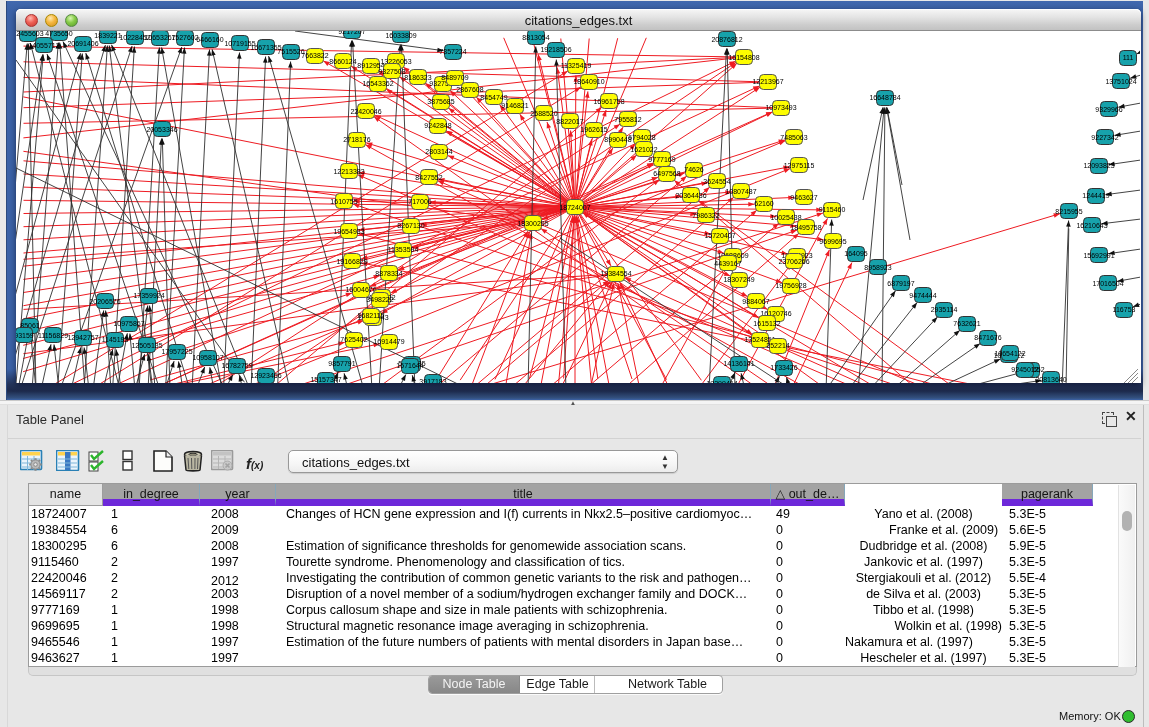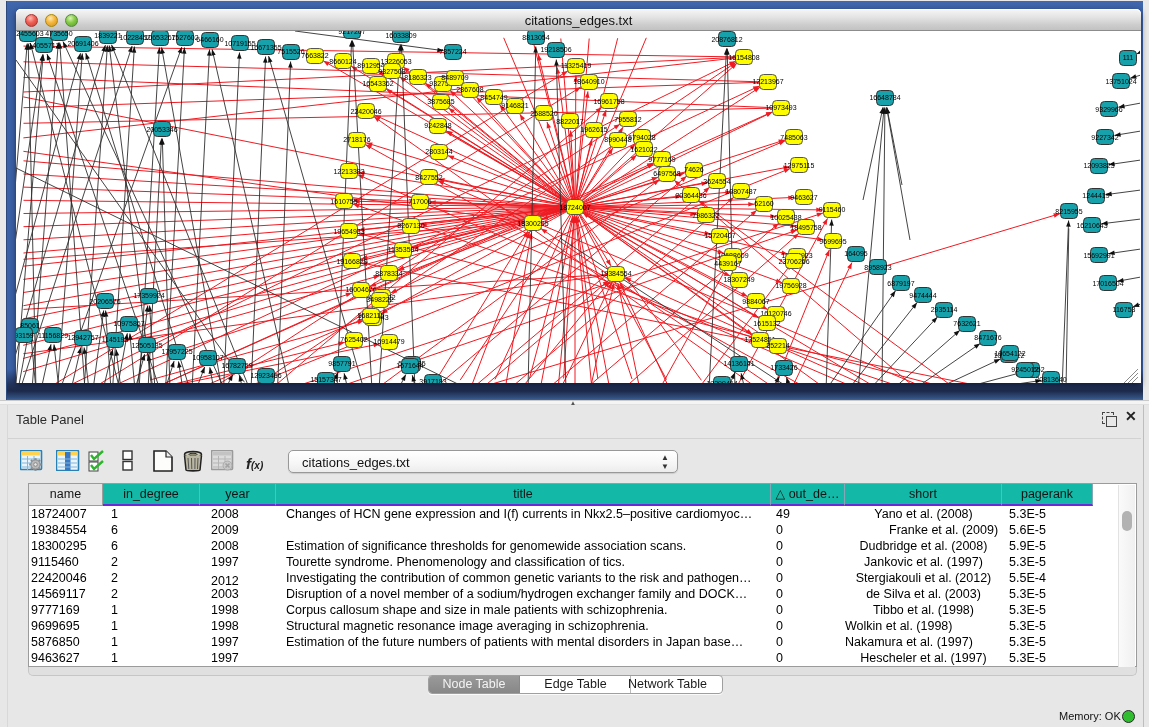--- a/index.html
+++ b/index.html
@@ -47,36 +47,36 @@
   background:linear-gradient(180deg,#ffffff 0,#f6f6f6 60%,#ececec 100%);
   box-shadow:0 1px 1px rgba(0,0,0,.12); }
 #dropdown span { position:absolute; left:13px; top:4px; font-size:13px; color:#111; }
 #ddarr { position:absolute; right:8px; top:2px; font-size:8px; color:#333; line-height:9px; text-align:center; }
 
 
 #tablewrap { left:28px; top:483px; width:1109px; height:184px; background:#fff;
   border:1px solid #9b9b9b; }
 #tablegroupbtm { left:28px; top:667px; width:1109px; height:9px; background:#e0e0e0;
   border:1px solid #c6c6c6; border-top:none; border-radius:0 0 5px 5px; }
-.hc { position:absolute; top:0; height:22px; background:#14b8a6; border-right:1px solid #86a7ba;
-  border-bottom:2px solid #6d28d9; font-size:12.5px; color:#151515; text-align:center; line-height:21px; }
+.hc { position:absolute; top:0; height:22px; background:#a3a3a3; border-right:1px solid #86a7ba;
+  border-bottom:7px solid #6d28d9; font-size:12.5px; color:#151515; text-align:center; line-height:21px; }
 .hc.gray { background:#e4e4e4; border-right:1px solid #9d9d9d; border-bottom:1px solid #9d9d9d; }
 .cell { position:absolute; font-size:12.5px; color:#000; white-space:nowrap; }
 #scrollcol { position:absolute; top:1px; right:1px; width:17px; height:182px;
   background:linear-gradient(90deg,#fafafa,#f0f0f0); border-left:1px solid #e2e2e2; }
 #thumb { position:absolute; left:3px; top:26px; width:10px; height:20px; border-radius:5px;
   background:#b2b2b2; }
 
 
 #tabs { left:428px; top:675px; width:295px; height:19px; border:1px solid #9f9f9f; border-radius:4px;
   background:#fff; box-shadow:0 1px 0 rgba(255,255,255,.8); }
 .tab { position:absolute; top:0; height:17px; font-size:12.5px; line-height:17px; text-align:center; color:#1a1a1a; }
 #tab1 { left:0; width:91px; background:linear-gradient(180deg,#9a9a9a,#878787); color:#f4f4f4;
   border-right:1px solid #888; border-radius:3px 0 0 3px;text-align:center; }
-#tab2 { left:92px; width:110px; border-right:1px solid #bbb; }
+#tab2 { left:92px; width:74px; border-right:1px solid #bbb; }
 #tab3 { left:183px; width:111px; }
 
 
 #memtext { left:1059px; top:710px; font-size:11px; color:#111; }
 #memdot { left:1122px; top:710px; width:13px; height:13px; border-radius:50%;
   background:#30bd30; border:1px solid #2a2a2a; }
 #rightline { left:1143px; top:405px; width:1px; height:322px; background:#bdbdbd; }
 #leftline { left:7px; top:405px; width:1px; height:322px; background:#d8d8d8; }
 </style>
 </head>
@@ -969,21 +969,20 @@
         <div id="ddarr">▲<br>▼</div>
       </div>
     </div>
 </div>
 <div id="tablewrap" class="abs">
   <div class="hc gray" style="left:0px;width:74px">name</div>
 <div class="hc" style="left:74px;width:97px">in_degree</div>
 <div class="hc" style="left:171px;width:76px">year</div>
 <div class="hc" style="left:247px;width:495px">title</div>
 <div class="hc" style="left:742px;width:74px">△ out_de…</div>
-<div class="hc" style="left:816px;width:157px">short</div>
 <div class="hc" style="left:973px;width:91px">pagerank</div>
 <div class="cell" style="left:2px;top:23px">18724007</div>
 <div class="cell" style="left:82px;top:23px">1</div>
 <div class="cell" style="left:182px;top:23px">2008</div>
 <div class="cell" style="left:257px;top:23px;width:492px;overflow:hidden">Changes of HCN gene expression and I(f) currents in Nkx2.5–positive cardiomyoc…</div>
 <div class="cell" style="left:747px;top:23px">49</div>
 <div class="cell" style="left:816px;top:23px;width:157px;text-align:center">Yano et al. (2008)</div>
 <div class="cell" style="left:980px;top:23px">5.3E-5</div>
 <div class="cell" style="left:2px;top:39px">19384554</div>
 <div class="cell" style="left:82px;top:39px">6</div>
@@ -1024,23 +1023,23 @@
 <div class="cell" style="left:182px;top:119px">1998</div>
 <div class="cell" style="left:257px;top:119px;width:492px;overflow:hidden">Corpus callosum shape and size in male patients with schizophrenia.</div>
 <div class="cell" style="left:747px;top:119px">0</div>
 <div class="cell" style="left:816px;top:119px;width:157px;text-align:center">Tibbo et al. (1998)</div>
 <div class="cell" style="left:980px;top:119px">5.3E-5</div>
 <div class="cell" style="left:2px;top:135px">9699695</div>
 <div class="cell" style="left:82px;top:135px">1</div>
 <div class="cell" style="left:182px;top:135px">1998</div>
 <div class="cell" style="left:257px;top:135px;width:492px;overflow:hidden">Structural magnetic resonance image averaging in schizophrenia.</div>
 <div class="cell" style="left:747px;top:135px">0</div>
-<div class="cell" style="left:816px;top:135px;width:157px;text-align:left">Wolkin et al. (1998)</div>
+<div class="cell" style="left:816px;top:135px;width:157px;text-align:right">Wolkin et al. (1998)</div>
 <div class="cell" style="left:980px;top:135px">5.3E-5</div>
-<div class="cell" style="left:2px;top:151px">5876850</div>
+<div class="cell" style="left:2px;top:151px">9465546</div>
 <div class="cell" style="left:82px;top:151px">1</div>
 <div class="cell" style="left:182px;top:151px">1997</div>
 <div class="cell" style="left:257px;top:151px;width:492px;overflow:hidden">Estimation of the future numbers of patients with mental disorders in Japan base…</div>
 <div class="cell" style="left:747px;top:151px">0</div>
 <div class="cell" style="left:816px;top:151px;width:157px;text-align:left">Nakamura et al. (1997)</div>
 <div class="cell" style="left:980px;top:151px">5.3E-5</div>
 <div class="cell" style="left:2px;top:167px">9463627</div>
 <div class="cell" style="left:82px;top:167px">1</div>
 <div class="cell" style="left:182px;top:167px">1997</div>
 <div class="cell" style="left:747px;top:167px">0</div>

